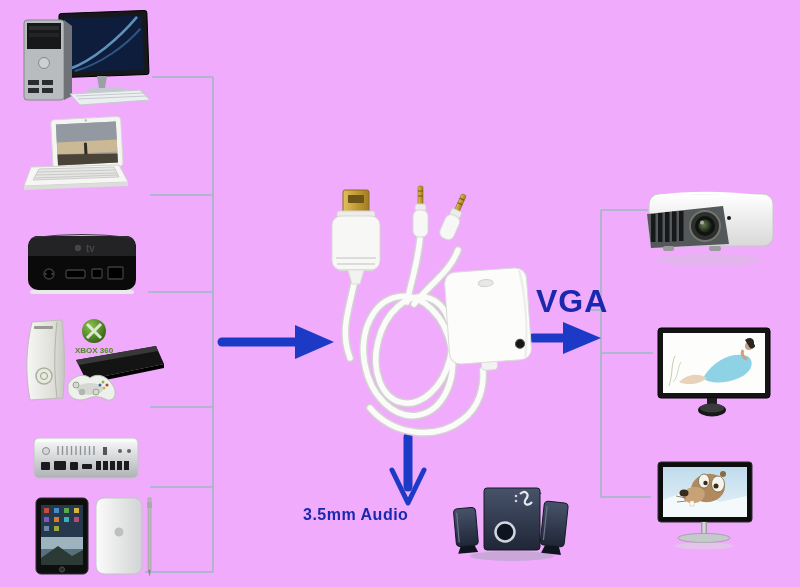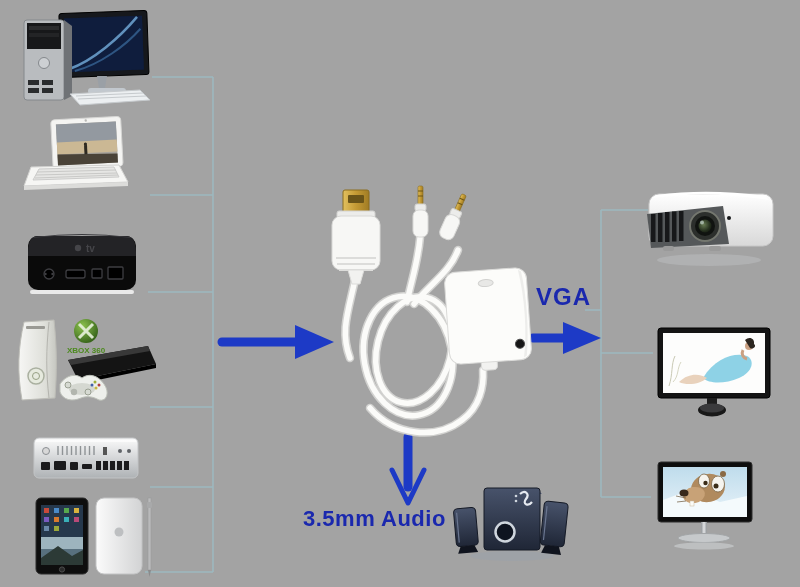--- a/index.html
+++ b/index.html
@@ -1,22 +1,22 @@
 <!DOCTYPE html>
 <html><head>
 <meta charset="utf-8">
 <style>
   html,body{margin:0;padding:0;background:#fff;}
-  #canvas{position:relative;width:800px;height:587px;background:#a3a3a3;overflow:hidden;
+  #canvas{position:relative;width:800px;height:587px;background:#f0abfc;overflow:hidden;
           font-family:"Liberation Sans",sans-serif;}
   .abs{position:absolute;}
   .label{position:absolute;color:#1a28ae;font-weight:bold;letter-spacing:1px;}
   #hdmi-label{left:233px;top:299px;font-size:26px;}
-  #vga-label{left:536px;top:283px;font-size:24px;}
-  #audio-label{left:303px;top:506px;font-size:22px;letter-spacing:0.5px;}
+  #vga-label{left:536px;top:283px;font-size:32px;}
+  #audio-label{left:303px;top:506px;font-size:16px;letter-spacing:0.5px;}
   svg{display:block;}
 </style>
 </head>
 <body>
 
 <div id="canvas">
 
   <svg class="abs" style="left:0;top:0" width="800" height="587" viewBox="0 0 800 587">
     <defs>
       <linearGradient id="fade" x1="0" y1="0" x2="1" y2="0">
@@ -115,21 +115,21 @@
         <rect x="44" y="48" width="19" height="8" rx="2"></rect>
         <rect x="70" y="47" width="10" height="9" rx="1"></rect>
         <rect x="86" y="45" width="15" height="12" rx="1"></rect>
       </g>
       <circle cx="23.5" cy="52" r="1.2" fill="#3e3e42"></circle>
         <circle cx="30.5" cy="52" r="1.2" fill="#3e3e42"></circle>
       <rect x="8" y="68" width="104" height="4" rx="2" fill="#e9e9e9"></rect>
     </svg>
   </div>
 
-  <div class="abs" style="left:10px;top:310px">
+  <div class="abs" style="left:18px;top:310px">
     <svg width="150" height="95" viewBox="0 0 150 95">
       <defs>
         <radialGradient id="xbgrn" cx="0.35" cy="0.3" r="0.9">
           <stop offset="0" stop-color="#8cc24e"></stop>
             <stop offset="1" stop-color="#234e0e"></stop>
         </radialGradient>
         <linearGradient id="xbwhite" x1="0" y1="0" x2="1" y2="0">
           <stop offset="0" stop-color="#f6f6f4"></stop>
             <stop offset="0.7" stop-color="#dedfd9"></stop>
             <stop offset="1" stop-color="#c6c7c1"></stop>

